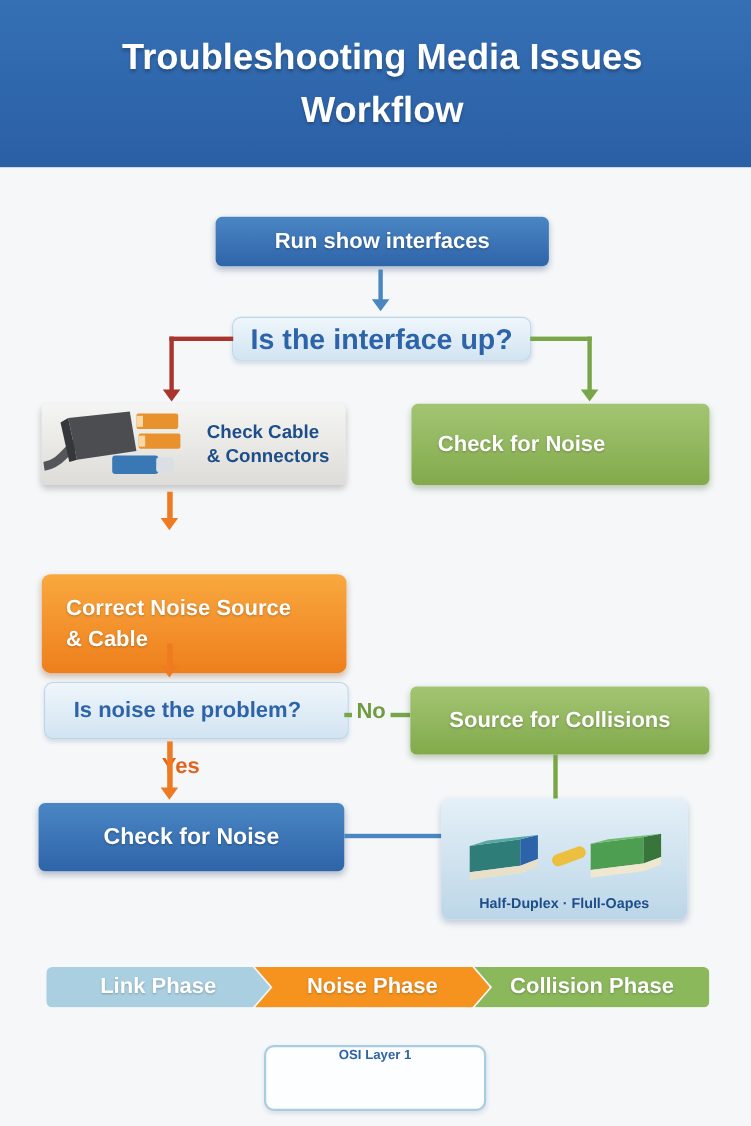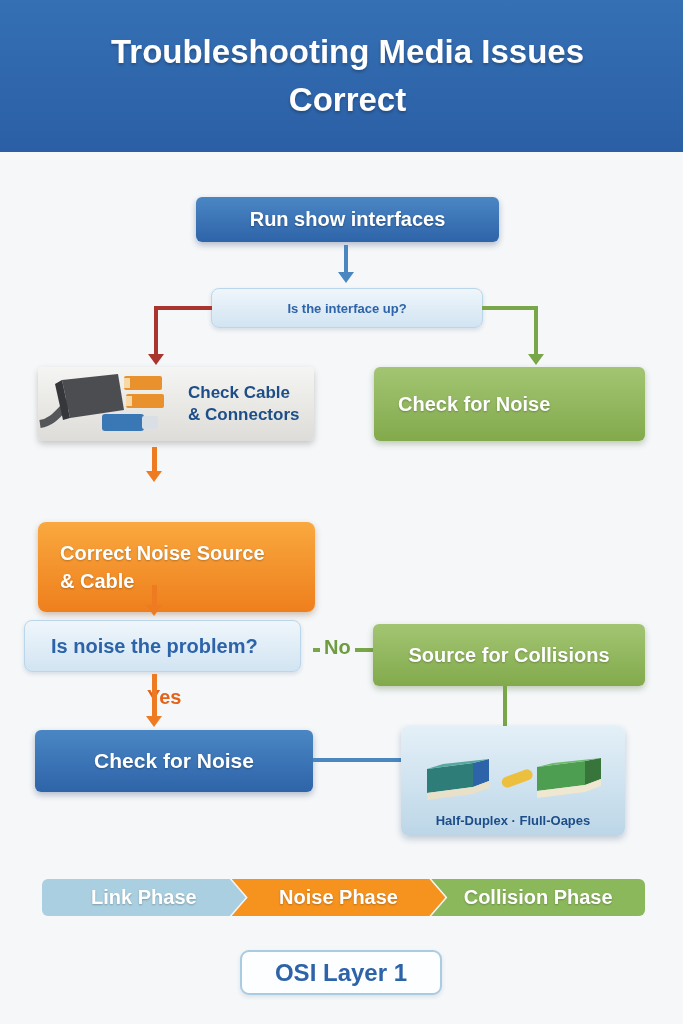--- a/index.html
+++ b/index.html
@@ -61,55 +61,55 @@
   .legend-seg.first {
     width:205px; border-radius:6px 0 0 6px;
     clip-path:polygon(0 0, calc(100% - 16px) 0, 100% 50%, calc(100% - 16px) 100%, 0 100%);
   }
   .legend-seg.mid, .legend-seg.last {
     width:215px; margin-left:-14px;
     clip-path:polygon(0 0, calc(100% - 16px) 0, 100% 50%, calc(100% - 16px) 100%, 0 100%, 16px 50%);
   }
   .legend-seg.last { clip-path:polygon(0 0, 100% 0, 100% 100%, 0 100%, 16px 50%); border-radius:0 6px 6px 0; }
   .osi {
-    position:absolute; left:240px; top:950px; width:202px; height:45px;
+    position:absolute; left:240px; top:950px; width:202px; height:60px;
     background:#fdfeff; border:2px solid #a9cce3; border-radius:9px;
-    display:flex; align-items:center; justify-content:center;
-    color:#2d63a9; font-weight:bold; font-size:24px;
+    display:flex; align-items:flex-start; justify-content:center;
+    color:#2d63a9; font-weight:bold; font-size:12px;
     box-shadow:0 2px 4px rgba(40,70,110,.12);
   }
   .duplex {
     position:absolute; left:401px; top:726px; width:224px; height:110px;
     background:linear-gradient(180deg,#e4f0f8 0%, #bcd6e7 100%);
     border-radius:8px; box-shadow:0 3px 6px rgba(40,70,110,.25);
     display:flex; flex-direction:column; align-items:center; justify-content:flex-end;
     padding-bottom:8px;
   }
   .duplex-caption { color:#1d4e89; font-weight:bold; font-size:13px; }
 </style>
 </head>
 <body>
 
 <div class="page">
 
   <div class="header">
     <h1>
       <span>Troubleshooting Media Issues</span><br>
-      <span>Correct</span>
+      <span>Workflow</span>
     </h1>
   </div>
 
   <div class="node node-blue" style="left:196px; top:197px; width:303px; height:45px; font-size:20px;">
     <span>Run show interfaces</span>
   </div>
 
   <div class="vline" style="left:344px; top:245px; width:4px; height:28px; background:#4a86c0;"></div>
   <div class="tri-down" style="left:338px; top:272px; border-top-color:#4a86c0;"></div>
 
-  <div class="node node-light" style="left:211px; top:288px; width:272px; height:40px; font-size:13px; justify-content:center;">
+  <div class="node node-light" style="left:211px; top:288px; width:272px; height:40px; font-size:26px; justify-content:center;">
     <span>Is the interface up?</span>
   </div>
 
   <div class="hline" style="left:154px; top:306px; width:58px; height:4px; background:#a9352e;"></div>
   <div class="vline" style="left:154px; top:306px; width:4px; height:50px; background:#a9352e;"></div>
   <div class="tri-down" style="left:148px; top:354px; border-top-color:#a9352e;"></div>
 
   <div class="hline" style="left:482px; top:306px; width:56px; height:4px; background:#79a648;"></div>
   <div class="vline" style="left:534px; top:306px; width:4px; height:50px; background:#79a648;"></div>
   <div class="tri-down" style="left:528px; top:354px; border-top-color:#79a648;"></div>
@@ -144,21 +144,21 @@
   <div class="node node-orange" style="left:38px; top:490px; width:277px; height:90px; font-size:20px; padding-left:22px; line-height:1.4;margin-top:32px;">
     <span>
       <span>Correct Noise Source</span><br>
       <span>&amp; Cable</span>
     </span>
   </div>
 
   <div class="vline" style="left:152px; top:585px; width:5px; height:22px; background:#ee7b22;"></div>
   <div class="tri-down" style="left:146px; top:605px; border-top-color:#ee7b22;"></div>
 
-  <div class="node node-light" style="left:24px; top:620px; width:277px; height:52px; font-size:20px; padding-left:26px;">
+  <div class="node node-light" style="left:40px; top:620px; width:277px; height:52px; font-size:20px; padding-left:26px;">
     <span>Is noise the problem?</span>
   </div>
 
   <div class="hline" style="left:313px; top:648px; width:60px; height:4px; background:#79a648;"></div>
   <div class="label-float" style="left:320px; top:636px; color:#6f9c3f; background:#f5f7f9; padding:0 4px;">No</div>
 
   <div class="node node-green" style="left:373px; top:624px; width:272px; height:62px; font-size:20px; justify-content:center;">
     <span>Source for Collisions</span>
   </div>
 

